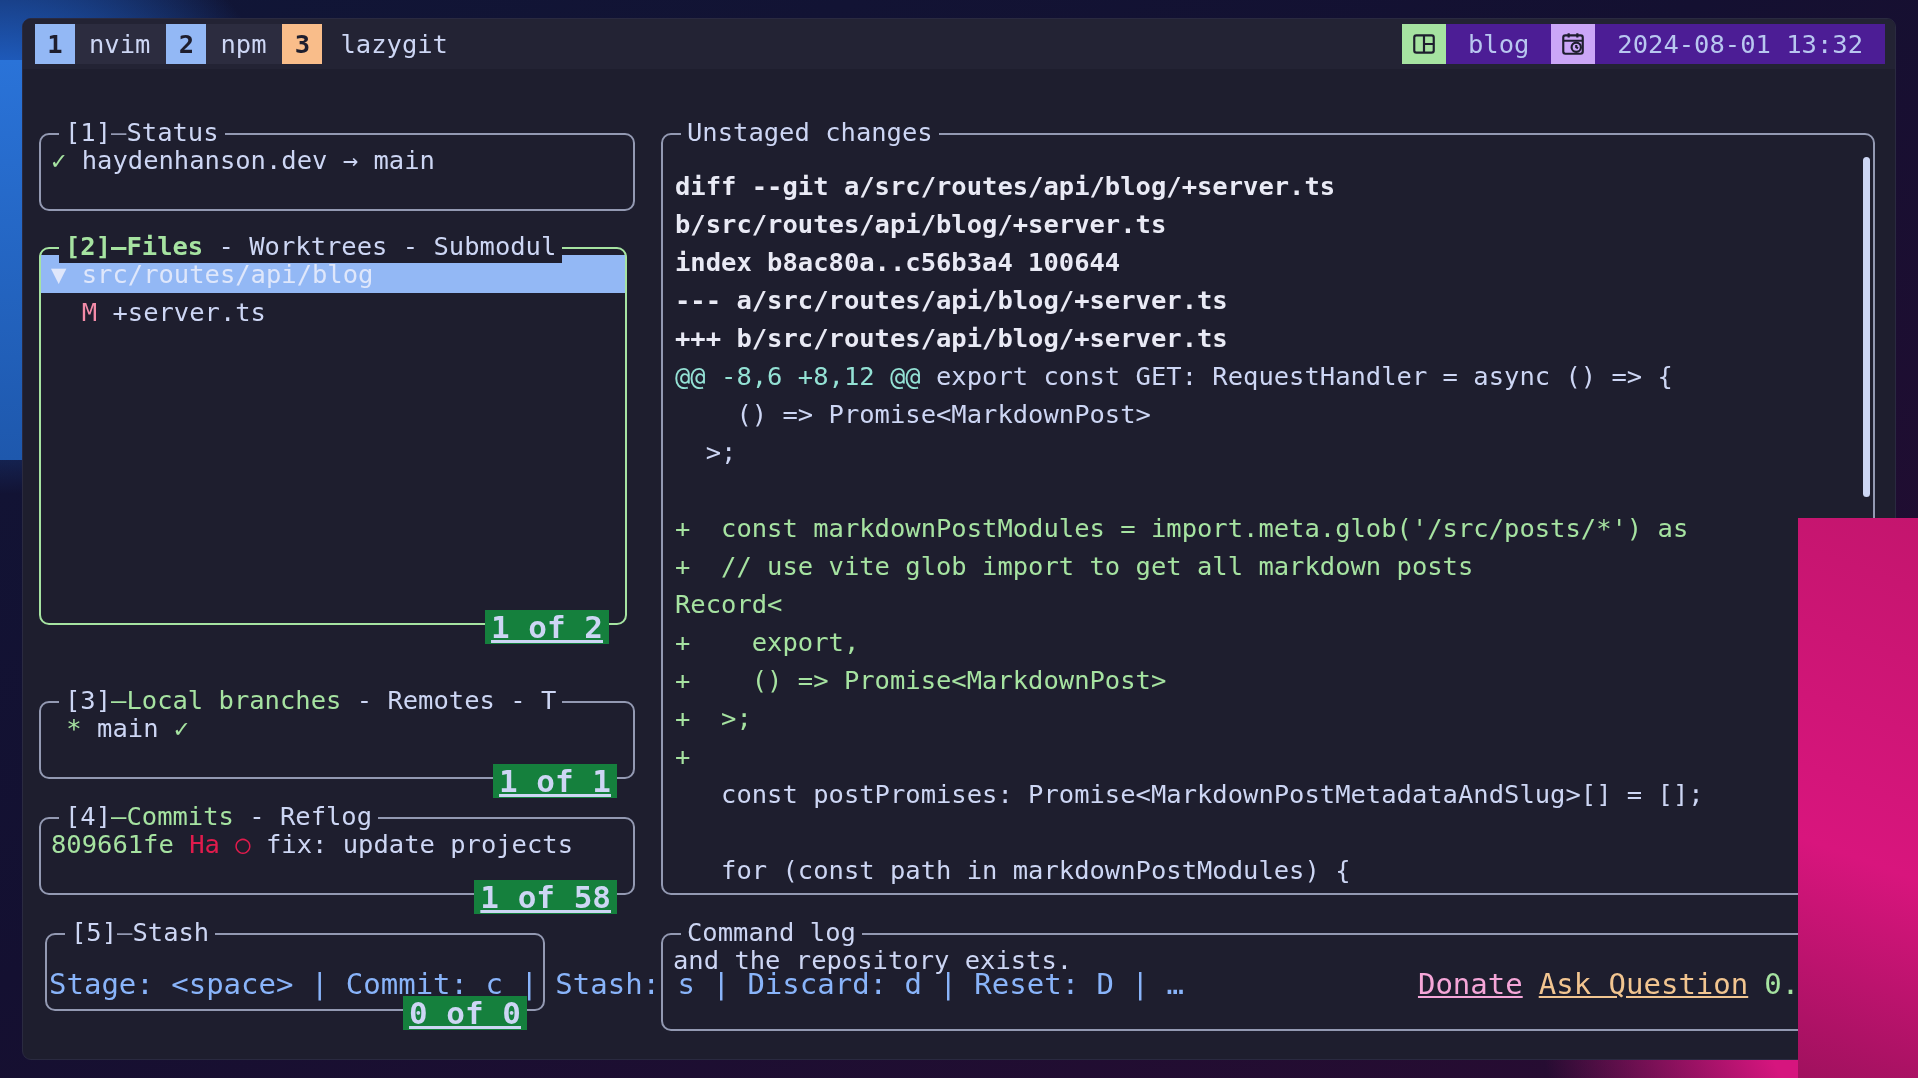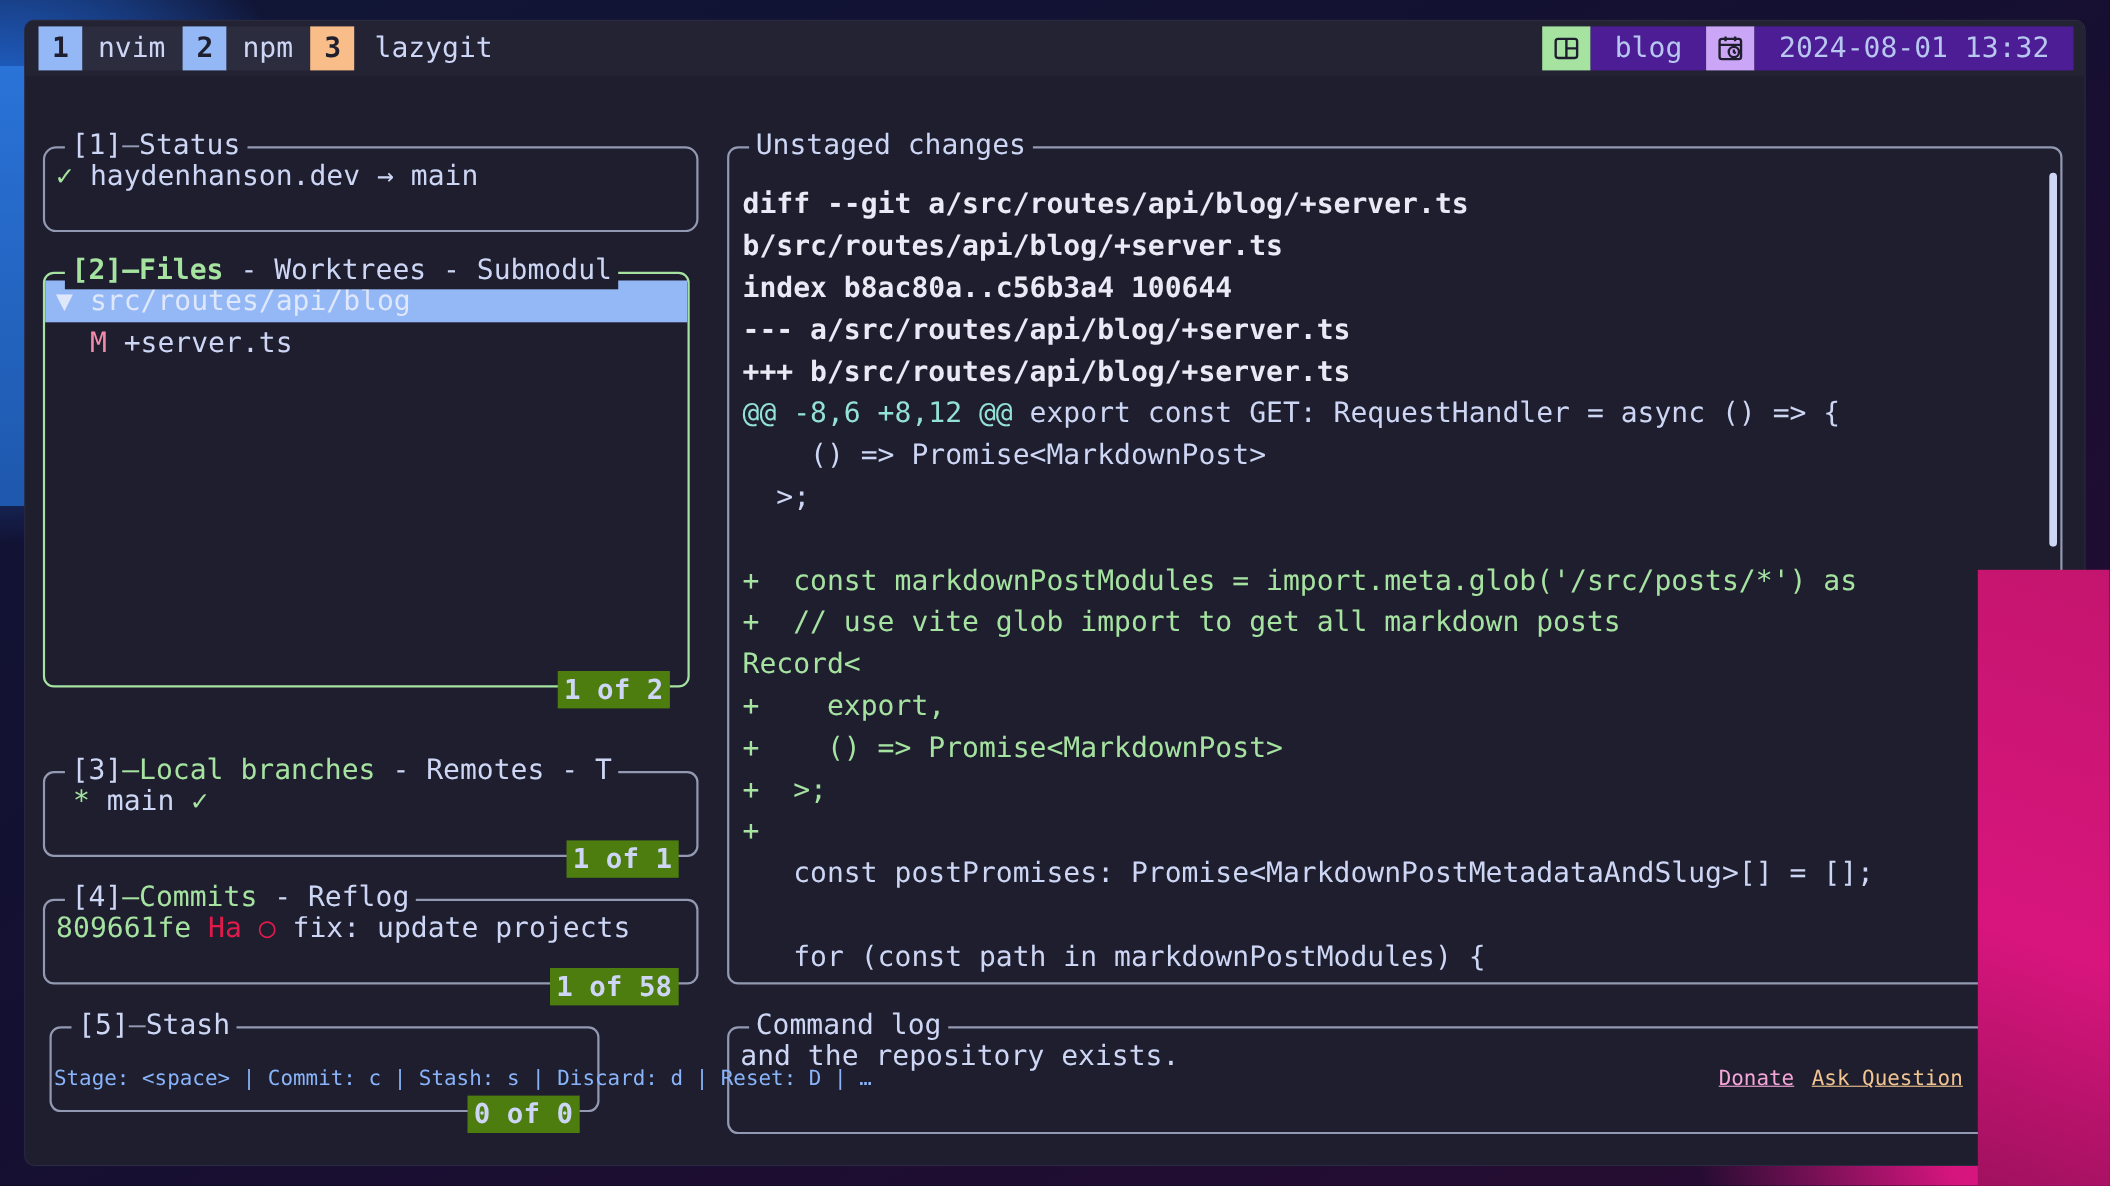--- a/index.html
+++ b/index.html
@@ -123,26 +123,27 @@
     font-size: 25.5px;
     line-height: 34px;
     white-space: nowrap;
     color: #cdd6f4;
   }
   .panel-count {
     position: absolute;
     bottom: -21px;
     right: 16px;
     padding: 0 6px;
-    background: #4d7c0f;
-    font-size: 25px;
+    background: #15803d;
+    font-size: 31px;
     line-height: 34px;
     font-weight: 700;
     color: #cdd6f4;
     white-space: nowrap;
+    text-decoration: underline;
   }
   .panel.active > .panel-count { color: #cdd6f4; }
 
   .panel-body {
     padding: 6px 10px 4px 10px;
     overflow: hidden;
     height: 100%;
   }
   .row { white-space: pre; line-height: 38px; }
   .row.sel {
@@ -156,21 +157,21 @@
   .c-green   { color: #a6e3a1; }
   .c-lav     { color: #cdd6f4; }
   .c-red     { color: #f38ba8; }
   .c-redhard { color: #e01b4c; }
   .c-teal    { color: #94e2d5; }
   .c-white   { color: #e9eaf5; font-weight: 700; }
   .c-dim     { color: #9399b2; }
   .c-gsoft   { color: #a6e3a1; }
 
   
-  #status-panel  { left: 16px;  top: 64px;  width: 596px;  height: 78px; border-radius: 12px; }
+  #status-panel  { left: 16px;  top: 64px;  width: 596px;  height: 78px; }
   #files-panel   { left: 16px;  top: 178px; width: 588px;  height: 378px; }
   #branches-panel{ left: 16px;  top: 632px; width: 596px;  height: 78px; }
   #commits-panel { left: 16px;  top: 748px; width: 596px;  height: 78px; }
   #stash-panel   { left: 22px;  top: 864px; width: 500px;  height: 78px; }
   #main-panel    { left: 638px; top: 64px;  width: 1214px; height: 762px; }
   #cmdlog-panel  { left: 638px; top: 864px; width: 1214px; height: 98px; }
 
   #main-panel .panel-body {
     padding: 4px 12px;
     overflow: hidden;
@@ -189,23 +190,23 @@
     border-radius: 4px;
   }
 
   
   .keybar {
     position: absolute;
     left: 0; bottom: 8px;
     width: 100%;
     height: 42px;
     display: flex;
-    align-items: flex-start;
+    align-items: flex-end;
     padding: 0 26px;
-    font-size: 19px;
+    font-size: 29px;
   }
   .keybar .left  { color: #89b4fa; white-space: pre; }
   .keybar .right { margin-left: auto; display: flex; align-items: center; gap: 16px; white-space: pre; }
   .link-donate { color: #f5a6d8; text-decoration: underline; }
   .link-ask    { color: #f2c590; text-decoration: underline; }
   .version     { color: #a6e3a1; }
 </style>
 </head>
 <body>
 

